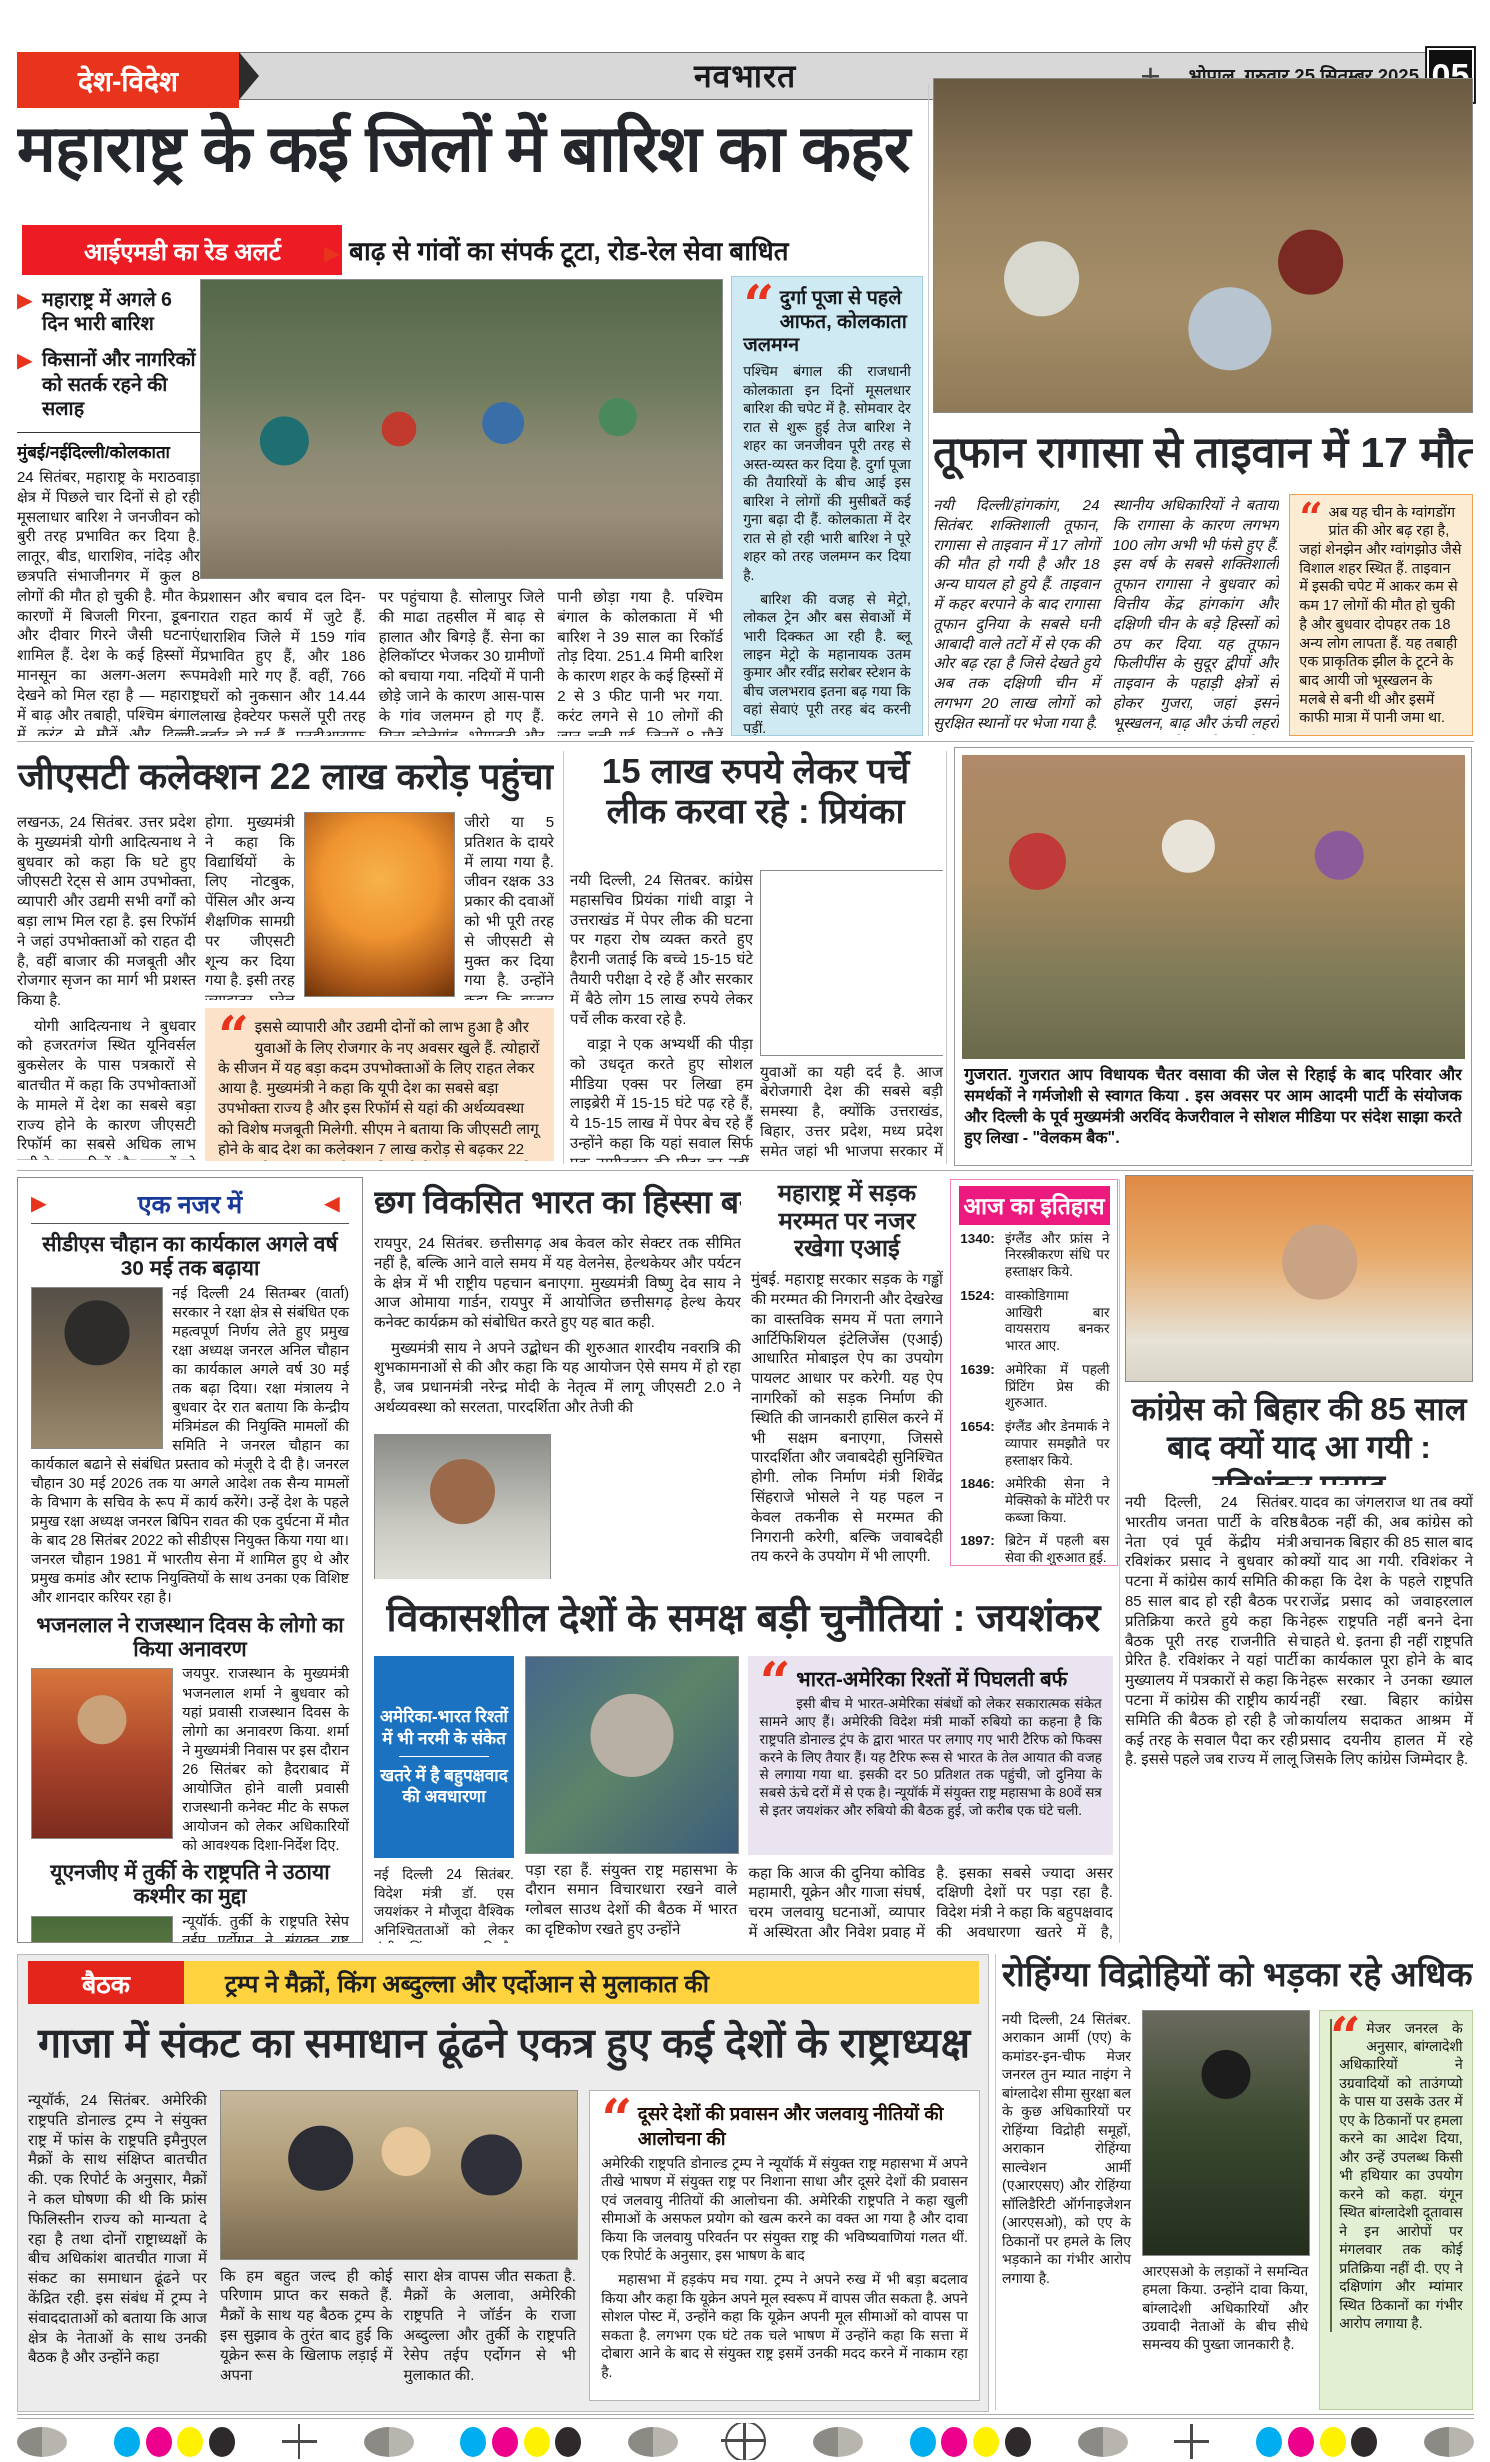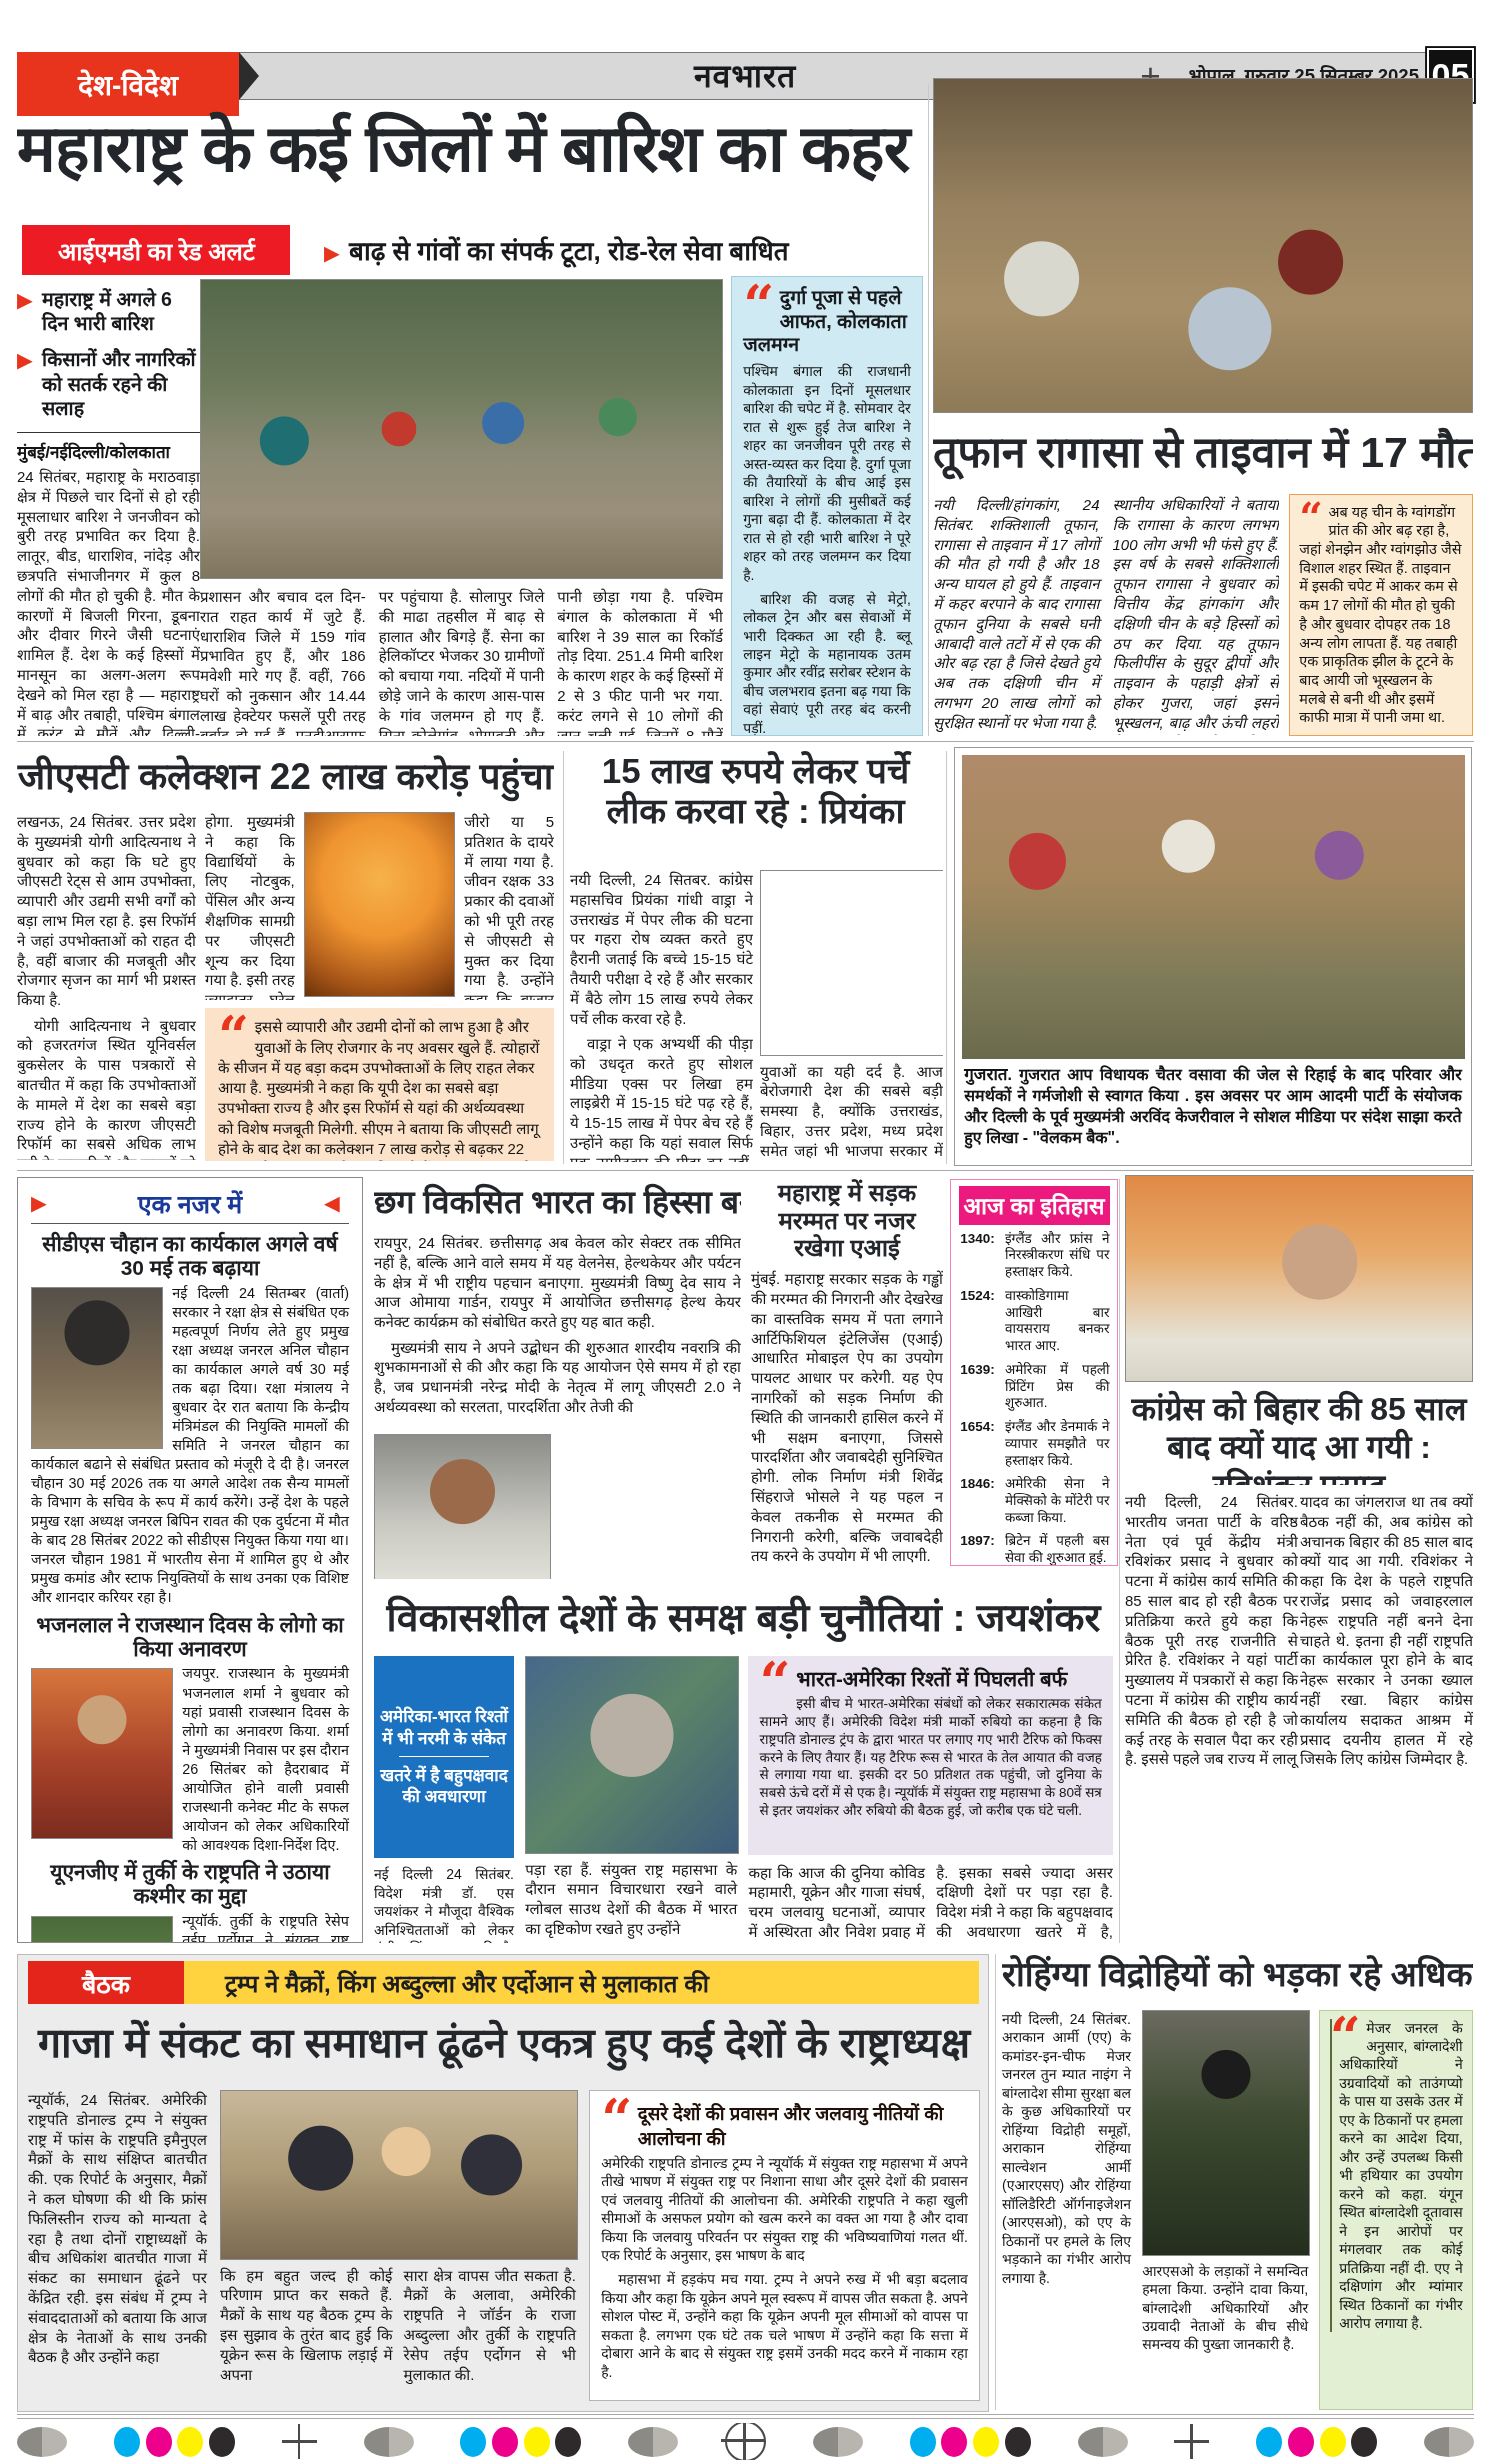--- a/index.html
+++ b/index.html
@@ -7,21 +7,21 @@
         font-family:"Liberation Sans","DejaVu Sans",sans-serif;color:#141414;}
   .abs{position:absolute;overflow:hidden;box-sizing:border-box;}
   .jt{text-align:justify;}
   .bt{font-size:15px;line-height:1.32;}
   .bt p{margin:0 0 5.6px 0;text-indent:17px;}
   .bt p:first-child{text-indent:0;}
   .dl{font-weight:bold;}
   
   .topbar{left:17px;top:52px;width:1457px;height:48px;background:#d8d8d8;border-top:0.9px solid #777;border-bottom:0.9px solid #777;}
   .masthead{left:0;right:0;top:52px;height:48px;text-align:center;font-size:32px;font-weight:bold;line-height:48px;color:#17191c;letter-spacing:0.9px;}
-  .sectab{left:17px;top:52px;width:222px;height:64px;background:#e8341c;color:#fff;font-size:28px;font-weight:bold;
+  .sectab{left:17px;top:52px;width:222px;height:56px;background:#e8341c;color:#fff;font-size:28px;font-weight:bold;
           display:flex;align-items:center;justify-content:center;overflow:visible;}
   .sectab:after{content:"";position:absolute;left:222px;top:0;border-top:24px solid transparent;border-bottom:24px solid transparent;border-left:20.5px solid #2c2c2c;}
   .plusmark{left:1129px;top:52px;width:43px;height:48px;font-size:35px;color:#444;line-height:47px;text-align:center;font-weight:300;}
   .hdate{left:1173px;top:52px;width:246px;height:48px;line-height:48px;font-size:18.6px;font-weight:bold;text-align:right;color:#1a1a1a;}
   .pagebox{left:1427px;top:48px;width:47px;height:54px;background:#101010;color:#fff;font-size:34px;font-weight:bold;
            display:flex;align-items:center;justify-content:center;border:2.8px solid #fff;box-shadow:0 0 0 1.9px #101010;}
   
   .h-xxl{font-size:65px;font-weight:800;color:#23262a;white-space:nowrap;letter-spacing:-0.9px;}
   .h-xl{font-size:43px;font-weight:800;color:#23262a;white-space:nowrap;text-align:center;}
   .h-l{font-size:37px;font-weight:800;color:#23262a;text-align:center;}
@@ -117,21 +117,21 @@
   <div class="abs topbar"></div>
   <div class="abs masthead">नवभारत</div>
   <div class="abs sectab">
       <span>देश-विदेश</span>
     </div>
   <div class="abs plusmark">+</div>
   <div class="abs hdate">भोपाल, गुरुवार 25 सितम्बर 2025</div>
   <div class="abs pagebox">05</div>
 
   <div class="abs h-xxl" style="left:17px;top:102px;width:908px;height:114px;">महाराष्ट्र के कई जिलों में बारिश का कहर</div>
-  <div class="abs kicker" style="left:22.4px;top:225px;width:268px;height:50px;">आईएमडी का रेड अलर्ट</div>
+  <div class="abs kicker" style="left:22.4px;top:225px;width:320px;height:50px;">आईएमडी का रेड अलर्ट</div>
   <div class="abs bulrow" style="left:324px;top:225px;width:603px;height:50px;">
     <span><span class="tri">▶</span><span>बाढ़ से गांवों का संपर्क टूटा, रोड-रेल सेवा बाधित</span></span>
   </div>
   <div class="abs" style="left:17px;top:287px;width:183px;height:449px;">
     <div class="pointrow">
         <span class="tri">▶</span>
         <span>महाराष्ट्र में अगले 6 दिन भारी बारिश</span>
       </div>
     <div class="pointrow">
         <span class="tri">▶</span>

